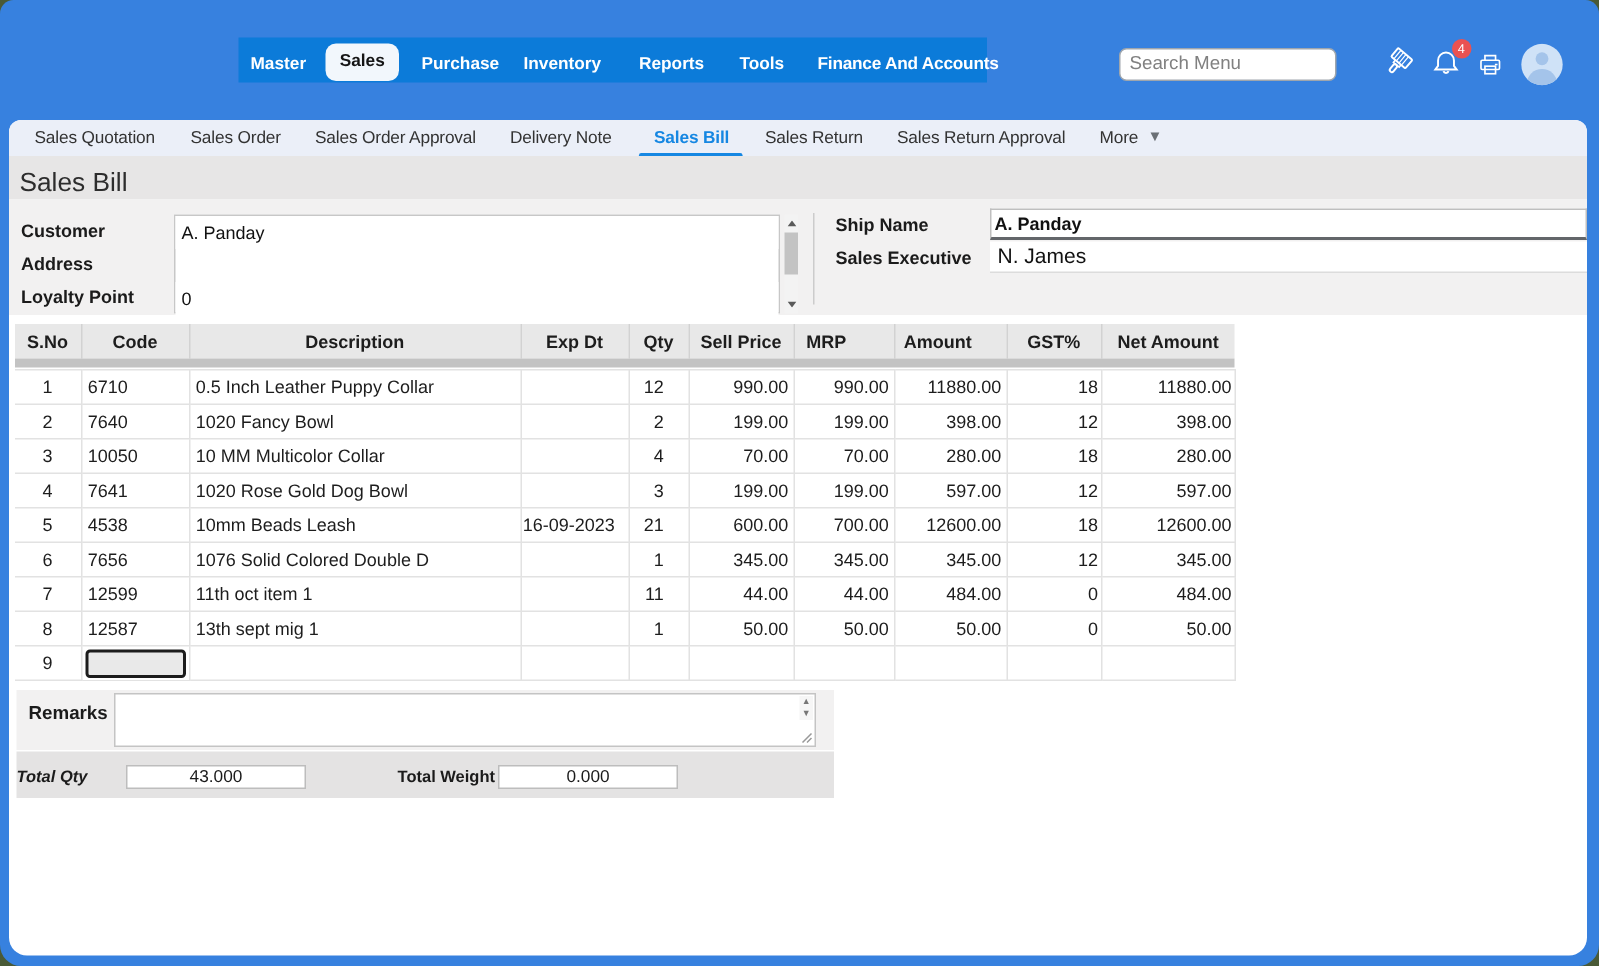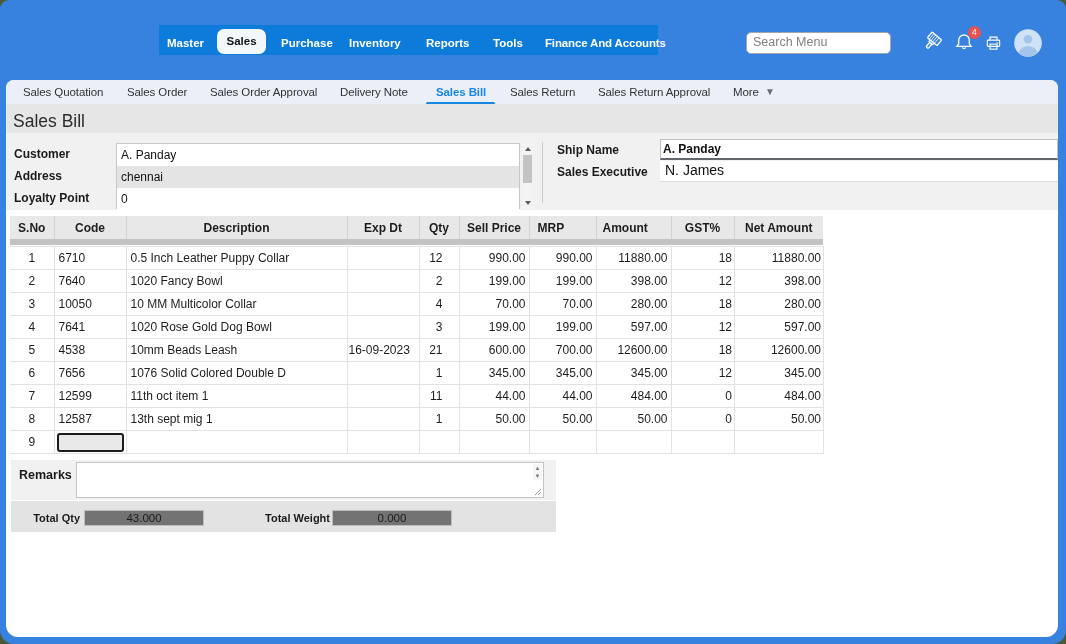--- a/index.html
+++ b/index.html
@@ -49,21 +49,21 @@
 .num2 { text-align:right; padding:0 1.5px !important; }
 .qty { text-align:right; padding:0 16px 0 0 !important; }
 .exd { text-align:left; padding:0 0 0 1px !important; }
 .ctr { text-align:center; }
 
 
 .remarkspanel { left:5px; top:380px; width:545px; height:40px; background:#f2f1f1; }
 .remlabel { position:absolute; left:8px; top:8px; font-size:12.5px; font-weight:bold; color:#1b1b1b; }
 .remarea { position:absolute; left:65px; top:2px; width:468px; height:36px; background:#fff; border:1px solid #c4c4c4; }
 .totalsbar { left:5px; top:421px; width:545px; height:31px; background:#e4e3e3; font-size:11px; font-weight:bold; color:#1b1b1b; }
-.tbox { position:absolute; top:9px; height:16px; background:#737373; border:1px solid #bdbdbd; font-size:11.5px; font-weight:normal; text-align:center; line-height:14px; }
+.tbox { position:absolute; top:9px; height:16px; background:#ffffff; border:1px solid #bdbdbd; font-size:11.5px; font-weight:normal; text-align:center; line-height:14px; }
 .msgpanel { left:555px; top:378px; width:265px; height:42px; background:#f2f1f1; }
 .msglabel { position:absolute; left:10px; top:10px; font-size:12.5px; font-weight:bold; color:#1b1b1b; }
 .msgarea { position:absolute; left:68px; top:3px; width:197px; height:37px; background:#fff; border:1px solid #d5d5d5; }
 .chargesbar { left:555px; top:421px; width:265px; height:31px; background:#e4e3e3; }
 .chargesbar span { position:absolute; right:10px; top:10px; font-size:12.5px; font-weight:bold; color:#1b1b1b; }
 </style>
 </head>
 <body>
 <div class="window">
 
@@ -126,21 +126,20 @@
     </div>
     <div class="abs tab-underline"></div>
     <div class="abs titlebar">Sales Bill</div>
 
     <div class="abs form">
       <span class="flabel" style="left:8px;top:14px">Customer</span>
       <span class="flabel" style="left:8px;top:36px">Address</span>
       <span class="flabel" style="left:8px;top:58px">Loyalty Point</span>
       <div class="inputcol">
         <div class="irow" style="top:0;background:#fff;">A. Panday</div>
-        <div class="irow" style="top:22px;background:#e4e4e4;">chennai</div>
         <div class="irow" style="top:44px;background:#fff;">0</div>
       </div>
       <div class="vscroll">
         <svg style="position:absolute;left:1.5px;top:4px" width="6" height="4">
             <path d="M3 0 L6 4 L0 4 Z" fill="#5a5a5a"></path>
           </svg>
         <div class="vthumb"></div>
         <svg style="position:absolute;left:1.5px;bottom:4px" width="6" height="4">
             <path d="M3 4 L6 0 L0 0 Z" fill="#5a5a5a"></path>
           </svg>
@@ -314,19 +313,19 @@
     <div class="abs remarkspanel">
       <span class="remlabel">Remarks</span>
       <div class="remarea">
         <div style="position:absolute;right:1px;top:1px;width:9px;height:16px;background:#f6f6f6;font-size:6px;color:#777;text-align:center;line-height:8px;">▲<br>▼</div>
         <svg style="position:absolute;right:1px;bottom:1px" width="8" height="8">
             <path d="M7 1 L1 7 M7 4 L4 7" stroke="#999" stroke-width="1" fill="none"></path>
           </svg>
       </div>
     </div>
     <div class="abs totalsbar">
-      <span style="position:absolute;left:0px;width:69px;top:11px;text-align:right;">Total Qty</span>
+      <span style="position:absolute;left:0px;width:69px;top:11px;text-align:left;font-style:italic;">Total Qty</span>
       <div class="tbox" style="left:73px;width:120px;">43.000</div>
       <span style="position:absolute;left:219px;width:100px;top:11px;text-align:right;">Total Weight</span>
       <div class="tbox" style="left:321px;width:120px;">0.000</div>
     </div>
   </div>
 </div>
 
 </body></html>

